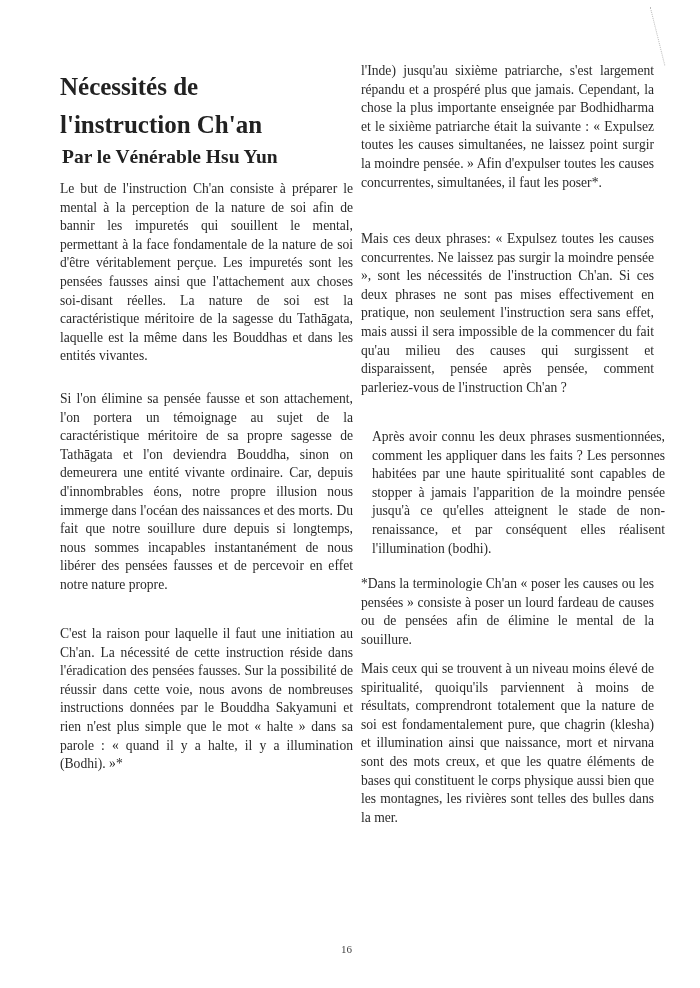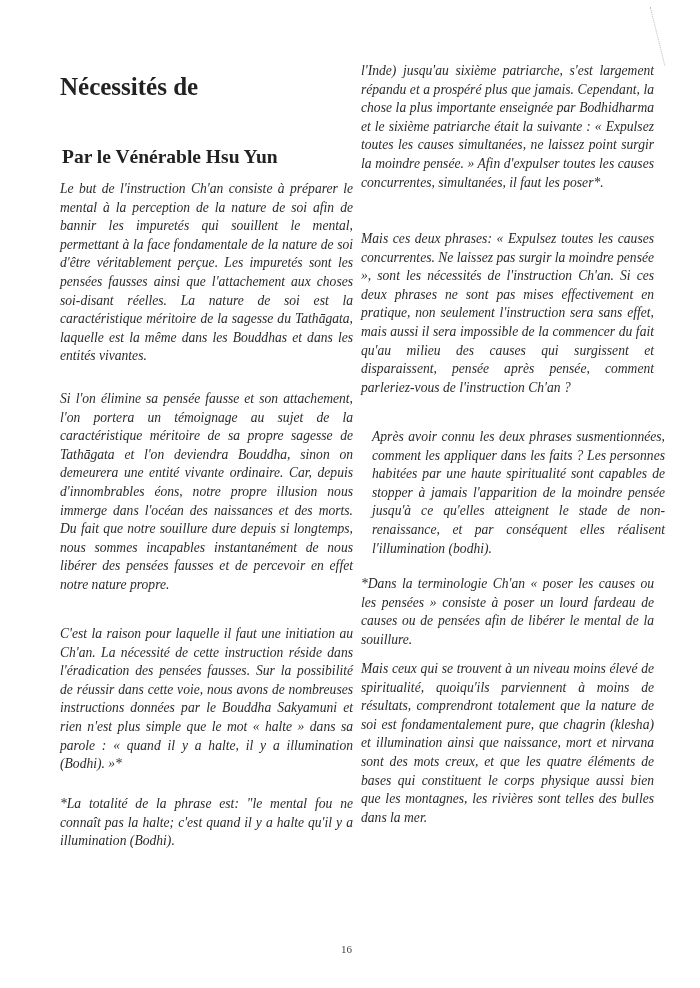--- a/index.html
+++ b/index.html
@@ -16,46 +16,46 @@
   }
   .subtitle {
     position: absolute; left: 62px; top: 146px;
     font-family: "Liberation Serif", serif; font-weight: bold;
     font-size: 19.5px; line-height: 22px; color: #222; margin: 0; text-align: center;
   }
   p.para {
     margin: 0; font-size: 13.6px; line-height: 18.6px; text-align: justify;
     hyphens: manual; color: #2a2a2a;
   }
-  .abs { position: absolute; width: 293px; font-style: italic; }
+  .abs { position: absolute; width: 293px; }
   .page-number {
     position: absolute; left: 341px; top: 918px; font-size: 11px; color: #444; margin-top: 25px;
   }
   .scan-mark {
     position: absolute; left: 657px; top: 6px; width: 2px; height: 60px;
     border-left: 1px dotted #bbb; transform: rotate(-14deg);
   }
 </style>
 </head>
 <body>
 
 <div class="page">
 
   <div class="scan-mark"></div>
 
   <h1 class="title">
     <span>Nécessités de</span><br>
+    <span>l'instruction Ch'an</span>
   </h1>
   <h2 class="subtitle">Par le Vénérable Hsu Yun</h2>
 
   <p class="para abs" style="left:60px; top:180px;">Le but de l'instruction Ch'an consiste à préparer le mental à la perception de la nature de soi afin de bannir les impuretés qui souillent le mental, permettant à la face fondamentale de la nature de soi d'être véritablement perçue. Les impuretés sont les pensées fausses ainsi que l'attachement aux choses soi-disant réelles. La nature de soi est la caractéristique méritoire de la sagesse du Tathāgata, laquelle est la même dans les Bouddhas et dans les entités vivantes.</p>
   <p class="para abs" style="left:60px; top:390px;">Si l'on élimine sa pensée fausse et son attachement, l'on portera un témoignage au sujet de la caractéristique méritoire de sa propre sagesse de Tathāgata et l'on deviendra Bouddha, sinon on demeurera une entité vivante ordinaire. Car, depuis d'innombrables éons, notre propre illusion nous immerge dans l'océan des naissances et des morts. Du fait que notre souillure dure depuis si longtemps, nous sommes incapables instantanément de nous libérer des pensées fausses et de percevoir en effet notre nature propre.</p>
   <p class="para abs" style="left:60px; top:625px;">C'est la raison pour laquelle il faut une initiation au Ch'an. La nécessité de cette instruction réside dans l'éradication des pensées fausses. Sur la possibilité de réussir dans cette voie, nous avons de nombreuses instructions données par le Bouddha Sakyamuni et rien n'est plus simple que le mot « halte » dans sa parole : « quand il y a halte, il y a illumination (Bodhi). »*</p>
-  <p class="para abs" style="left:60px; top:795px;">*La totalité de la phrase est: "le mental fou ne connaît pas la halte; c'est quand il y a halte qu'il y a illumination (Bodhi).</p>
 
   <p class="para abs" style="left:361px; top:62px;">l'Inde) jusqu'au sixième patriarche, s'est largement répandu et a prospéré plus que jamais. Cependant, la chose la plus importante enseignée par Bodhidharma et le sixième patriarche était la suivante : « Expulsez toutes les causes simultanées, ne laissez point surgir la moindre pensée. » Afin d'expulser toutes les causes concurrentes, simultanées, il faut les poser*.</p>
   <p class="para abs" style="left:361px; top:230px;">Mais ces deux phrases: « Expulsez toutes les causes concurrentes. Ne laissez pas surgir la moindre pensée », sont les nécessités de l'instruction Ch'an. Si ces deux phrases ne sont pas mises effectivement en pratique, non seulement l'instruction sera sans effet, mais aussi il sera impossible de la commencer du fait qu'au milieu des causes qui surgissent et disparaissent, pensée après pensée, comment parleriez-vous de l'instruction Ch'an ?</p>
   <p class="para abs" style="left:372px; top:428px;">Après avoir connu les deux phrases susmentionnées, comment les appliquer dans les faits ? Les personnes habitées par une haute spiritualité sont capables de stopper à jamais l'apparition de la moindre pensée jusqu'à ce qu'elles atteignent le stade de non-renaissance, et par conséquent elles réalisent l'illumination (bodhi).</p>
-  <p class="para abs" style="left:361px; top:575px;">*Dans la terminologie Ch'an « poser les causes ou les pensées » consiste à poser un lourd fardeau de causes ou de pensées afin de libérer le mental de la souillure.</p>
+  <p class="para abs" style="left:361px; top:575px;">*Dans la terminologie Ch'an « poser les causes ou les pensées » consiste à poser un lourd fardeau de causes ou de pensées afin de élimine le mental de la souillure.</p>
   <p class="para abs" style="left:361px; top:660px;">Mais ceux qui se trouvent à un niveau moins élevé de spiritualité, quoiqu'ils parviennent à moins de résultats, comprendront totalement que la nature de soi est fondamentalement pure, que chagrin (klesha) et illumination ainsi que naissance, mort et nirvana sont des mots creux, et que les quatre éléments de bases qui constituent le corps physique aussi bien que les montagnes, les rivières sont telles des bulles dans la mer.</p>
 
   <div class="page-number">16</div>
 </div>
 
 </body></html>

